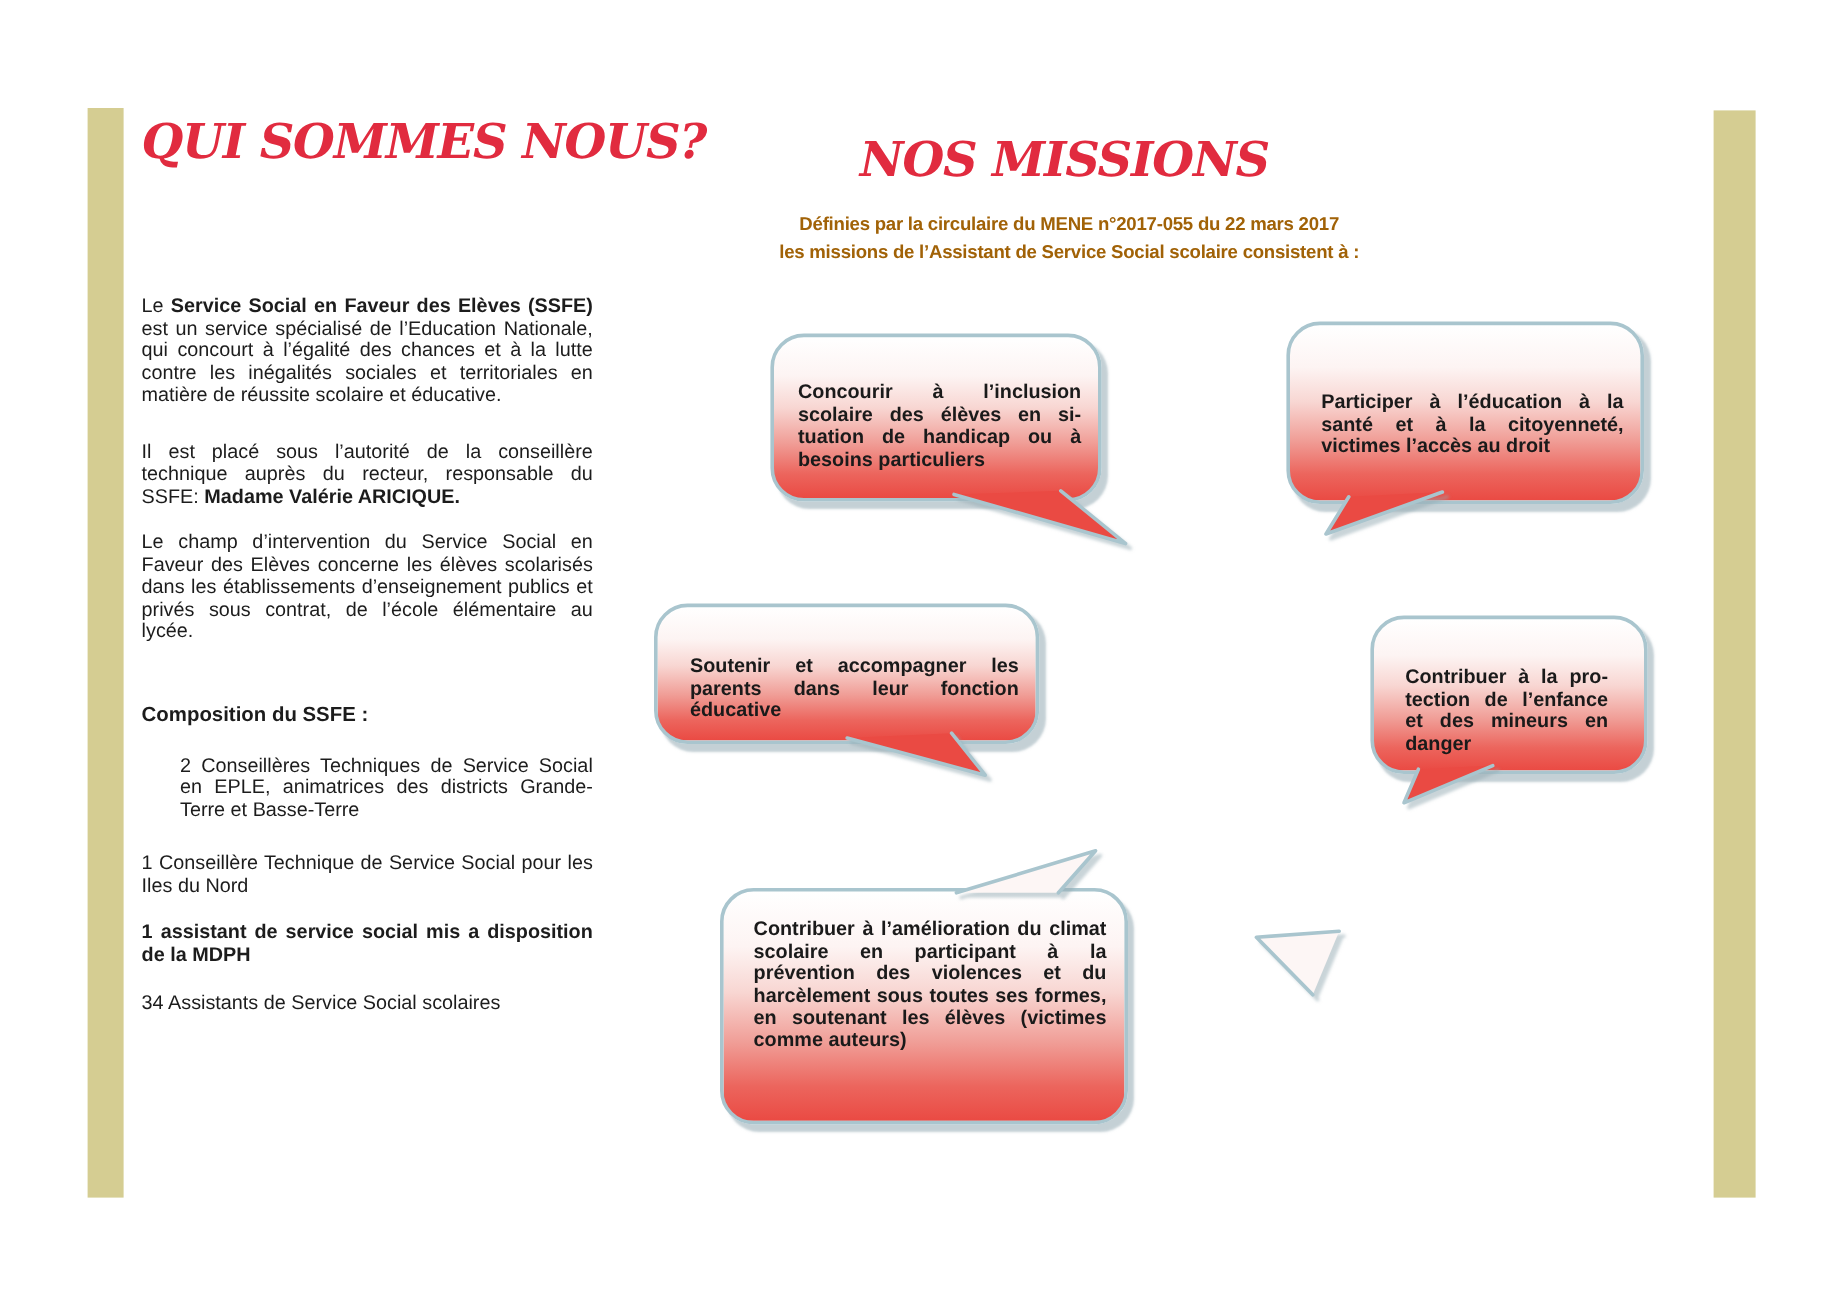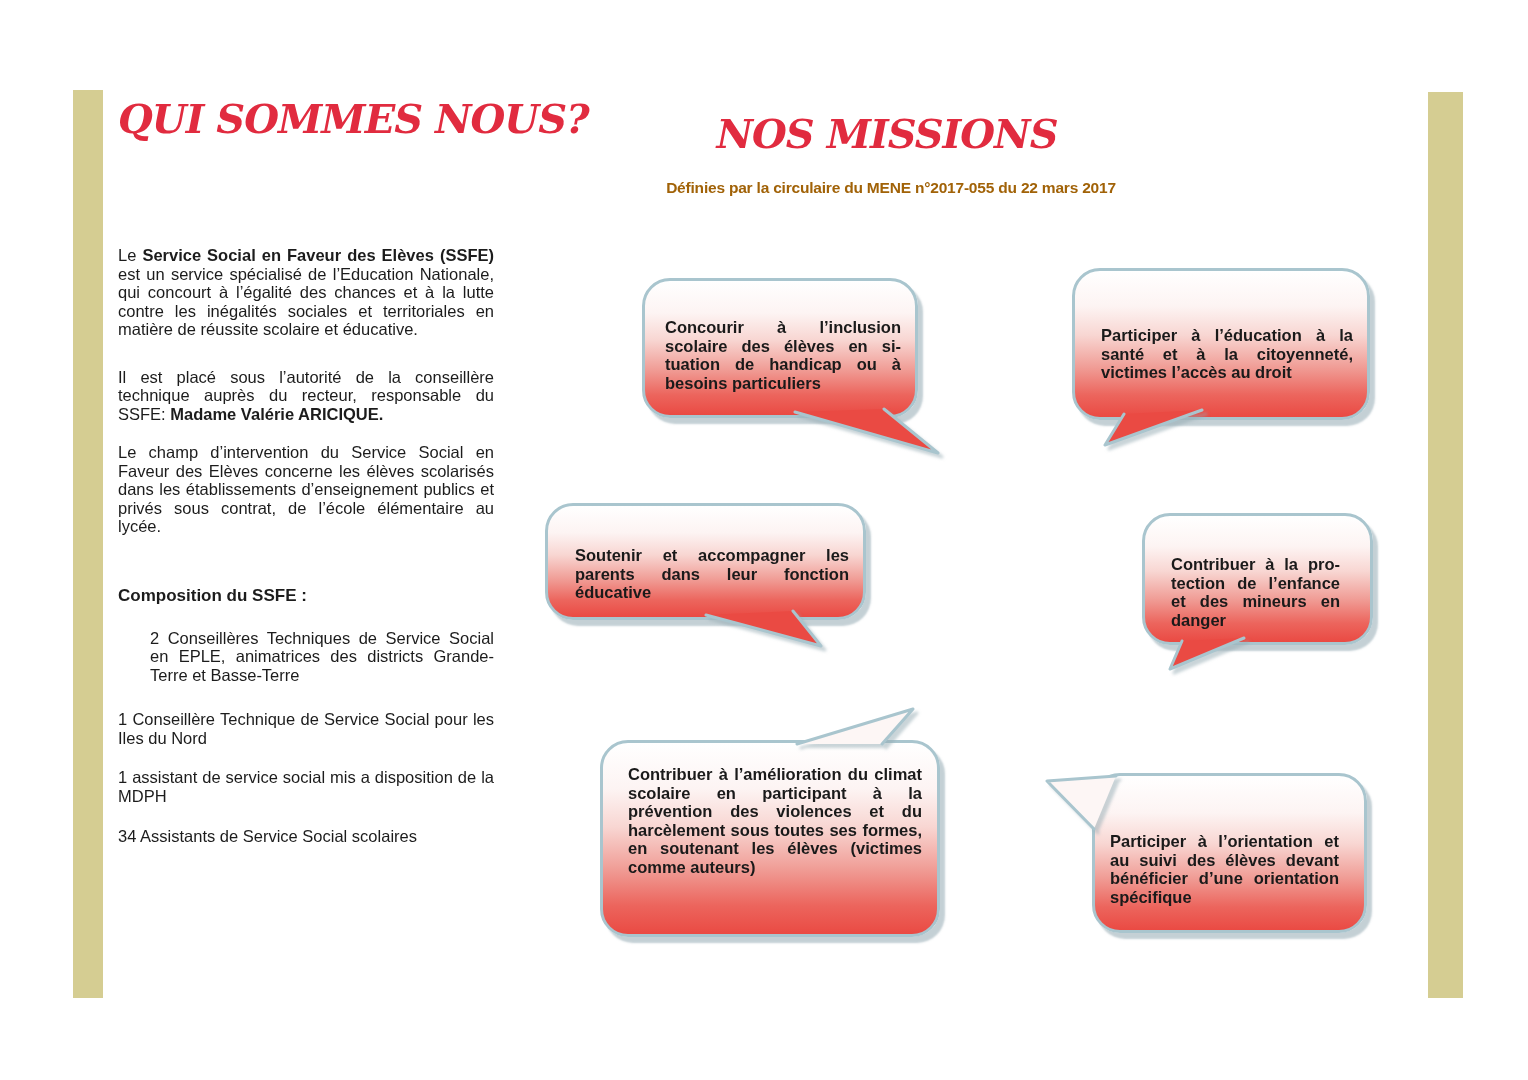--- a/index.html
+++ b/index.html
@@ -20,21 +20,21 @@
   .body-text{
     font-size:16.5px;line-height:18.5px;text-align:justify;margin:0;
     hyphens:manual;-webkit-hyphens:manual;
   }
   .p1{margin-top:104px;}
   .p2{margin-top:29px;}
   .p3{margin-top:20px;}
   .comp-heading{font-size:17px;line-height:19px;font-weight:bold;margin:50px 0 0 0;}
   .item1{margin-top:24px;margin-left:32px;}
   .item2{margin-top:26px;}
-  .item3{margin-top:21px;}
+  .item3{margin-top:21px;font-weight:bold;}
   .item4{margin-top:22px;}
 
   
   .missions-title{
     position:absolute;left:545px;top:100px;width:660px;text-align:center;
     font-family:"DejaVu Serif",serif;font-style:italic;font-weight:bold;
     color:#e12b3f;font-size:40px;line-height:44px;letter-spacing:-1px;margin:12px;
   }
   .missions-subtitle{
     position:absolute;left:515px;top:160px;width:720px;text-align:center;
@@ -83,40 +83,37 @@
 
     <h2 class="comp-heading">Composition du SSFE :</h2>
 
     <p class="body-text item1">2 Conseillères Techniques de Service Social en EPLE, animatrices des districts Grande-Terre et Basse-Terre</p>
     <p class="body-text item2">1 Conseillère Technique de Service Social pour les Iles du Nord</p>
     <p class="body-text item3">1 assistant de service social  mis a disposi­tion de la MDPH</p>
     <p class="body-text item4">34 Assistants de Service Social scolaires</p>
   </section>
 
   <h1 class="missions-title">NOS MISSIONS</h1>
-  <p class="missions-subtitle"><span>Définies par la circulaire du MENE n°2017-055 du 22 mars 2017</span><br></p>
+  <p class="missions-subtitle"><span>Définies par la circulaire du MENE n°2017-055 du 22 mars 2017</span><br><span>les missions de l’Assistant de Service Social scolaire consistent à :</span></p>
 
   <div class="bubble b1">
     <p>Concourir à l’inclusion scolaire des élèves en si­tuation de handicap ou à besoins particuliers</p>
   </div>
   <div class="bubble b2">
     <p>Participer à l’éducation à la santé et à la citoyenneté, victimes l’accès au droit</p>
   </div>
   <div class="bubble b3">
     <p>Soutenir et accompagner les parents dans leur fonction éducative</p>
   </div>
   <div class="bubble b4">
     <p>Contribuer à la pro­tection de l’enfance et des mineurs en danger</p>
   </div>
   <div class="bubble b5">
     <p>Contribuer à l’amélioration du climat scolaire en participant à la prévention des violences et du harcèlement sous toutes ses formes, en soutenant les élèves (victimes comme auteurs)</p>
   </div>
-  <div class="bubble b6">
-    <p>Participer à l’orientation et au suivi des élèves de­vant bénéficier d’une orientation spécifique</p>
-  </div>
 
   <svg class="tails" width="1528" height="1080" viewBox="0 0 1528 1080">
     <path class="tail-red" d="M 795 412 L 938 453 L 884 409"></path>
     <path class="tail-red" d="M 1124 414 L 1105 445 L 1202 410"></path>
     <path class="tail-red" d="M 706 615 L 821 646 L 793 611"></path>
     <path class="tail-red" d="M 1182 641 L 1170 669 L 1244 638"></path>
     <path class="tail-light" d="M 797 744 L 913 709 L 882 744"></path>
     <path class="tail-light" d="M 1094 829 L 1047 781 L 1116 776"></path>
   </svg>
 

